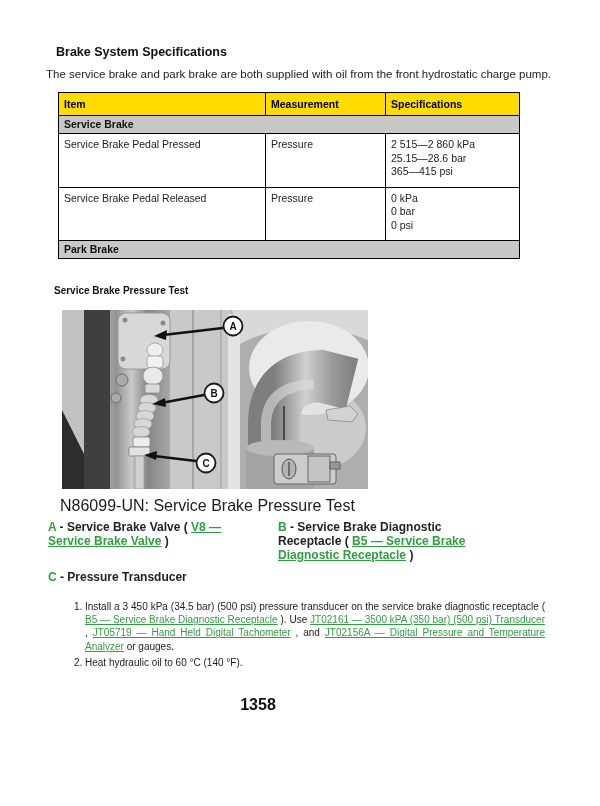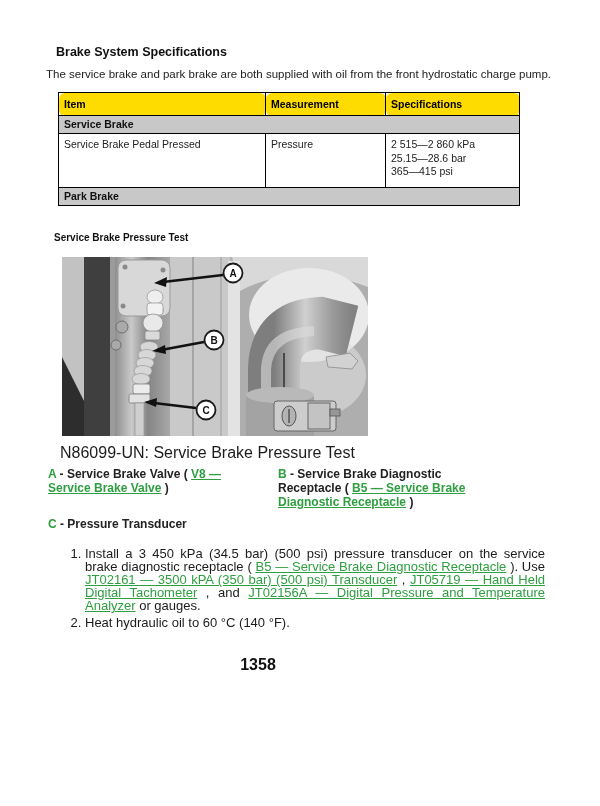--- a/index.html
+++ b/index.html
@@ -19,21 +19,21 @@
     margin:9px 0 0 58px; width:461px;
     border-collapse:collapse; table-layout:fixed;
     font-size:10.5px; color:#222;
   }
   table.spec col.c1 { width:207px; }
   table.spec col.c2 { width:120px; }
   table.spec col.c3 { width:134px; }
   table.spec th, table.spec td { border:1px solid #000; vertical-align:top; text-align:left; }
   table.spec th {
     background:var(--accent-yellow,#FFDC00);
-    font-weight:bold; color:#000; padding:5px 4px 5px 5px; font-size:10.5px;border-radius:6px;
+    font-weight:bold; color:#000; padding:5px 4px 5px 5px; font-size:10.5px;
   }
   table.spec tr.section td {
     background:var(--section-gray,#C8C8C8);
     font-weight:bold; padding:2px 5px 3px 5px; color:#111;
   }
   table.spec td.cell { padding:4px 5px 8px 5px; line-height:13.5px; }
   table.spec td.cell div { line-height:13.5px; }
 
   h2.doc-h { margin:26px 0 0 54px; font-size:10px; font-weight:bold; color:#111; }
 
@@ -51,21 +51,21 @@
   .legend .cell2 { padding-right:30px; }
   .legend .row2  { margin-top:8px; grid-column:1 / span 2; }
   .legend-key { color:var(--link-green,#2E9E40); }
   a.doclink {
     color:var(--link-green,#2E9E40);
     text-decoration:underline; cursor:pointer;
   }
 
   ol.steps {
     margin:16px 0 0 65px; padding-left:20px; width:480px;
-    font-size:13px; line-height:13.2px; color:#1c1c1c;
+    font-size:10px; line-height:13.2px; color:#1c1c1c;
   }
   ol.steps li { text-align:justify; margin-bottom:3px; }
 
   .page-number { margin-top:27px; width:516px; text-align:center; font-size:16px; font-weight:bold; color:#111; }
 </style>
 </head>
 <body>
 
 <div class="page">
 
@@ -90,20 +90,29 @@
       <tr class="section">
         <td colspan="3">Service Brake</td>
       </tr>
       <tr>
         <td class="cell">Service Brake Pedal Pressed</td>
         <td class="cell">Pressure</td>
         <td class="cell">
           <div>2 515—2 860 kPa</div>
           <div>25.15—28.6 bar</div>
           <div>365—415 psi</div>
+        </td>
+      </tr>
+      <tr>
+        <td class="cell">Service Brake Pedal Released</td>
+        <td class="cell">Pressure</td>
+        <td class="cell">
+          <div>0 kPa</div>
+          <div>0 bar</div>
+          <div>0 psi</div>
         </td>
       </tr>
       <tr class="section">
         <td colspan="3">Park Brake</td>
       </tr>
     </tbody>
   </table>
 
   <h2 class="doc-h">Service Brake Pressure Test</h2>
 

